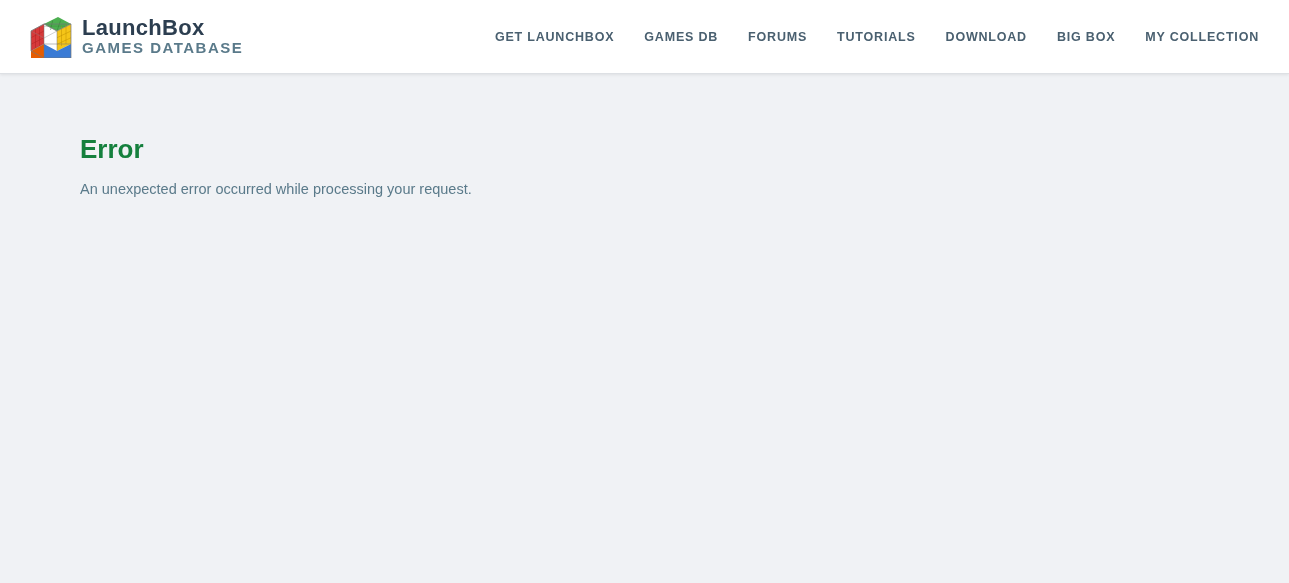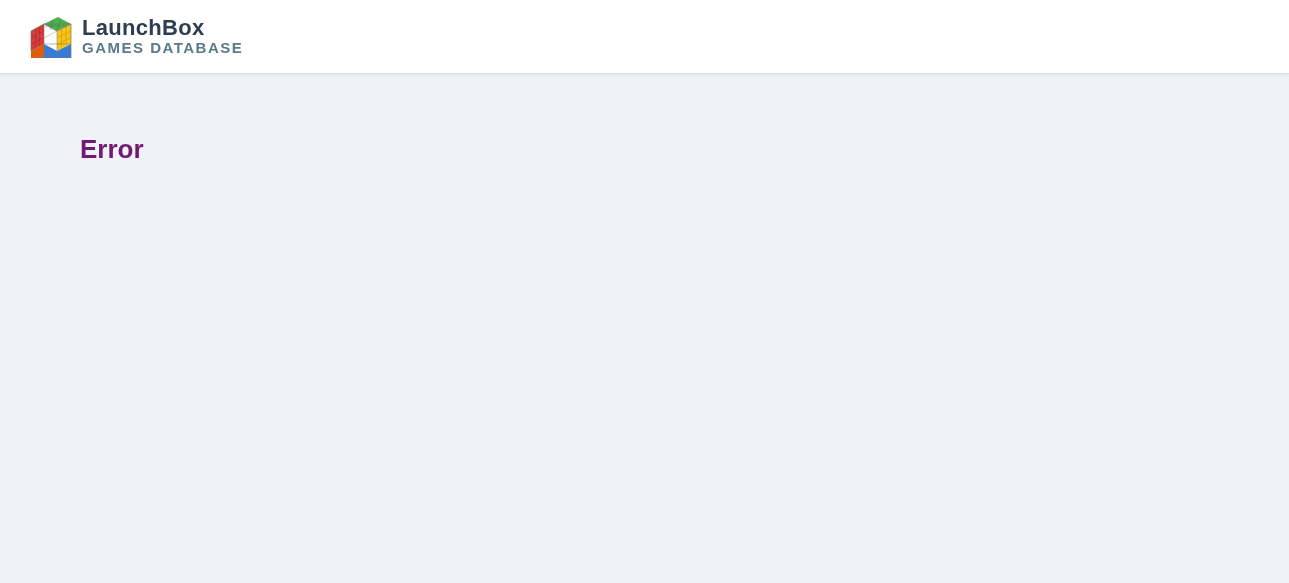--- a/index.html
+++ b/index.html
@@ -76,21 +76,21 @@
     }
 
     
     .main-content {
       padding: 60px 80px;
     }
 
     .error-title {
       font-size: 26px;
       font-weight: 700;
-      color: #701a75;
+      color: #15803d;
       margin-bottom: 14px;
     }
 
     .error-message {
       font-size: 14.5px;
       color: #5a7a8a;
       line-height: 1.5;
     }
   </style>
 </head>
@@ -131,17 +131,27 @@
       <line x1="14" y1="8" x2="14" y2="42" stroke="#777" stroke-width="0.5"></line>
       <line x1="27" y1="15" x2="27" y2="35" stroke="#777" stroke-width="0.5"></line>
     </svg>
 
     <div class="logo-text">
       <span class="logo-title">LaunchBox</span>
       <span class="logo-subtitle">GAMES DATABASE</span>
     </div>
   </a>
 
+  <nav class="nav">
+    <a class="nav-item" href="#">GET LAUNCHBOX</a>
+    <a class="nav-item" href="#">GAMES DB</a>
+    <a class="nav-item" href="#">FORUMS</a>
+    <a class="nav-item" href="#">TUTORIALS</a>
+    <a class="nav-item" href="#">DOWNLOAD</a>
+    <a class="nav-item" href="#">BIG BOX</a>
+    <a class="nav-item" href="#">MY COLLECTION</a>
+  </nav>
 </header>
 
 <main class="main-content">
   <h1 class="error-title">Error</h1>
+  <p class="error-message">An unexpected error occurred while processing your request.</p>
 </main>
 
 </body></html>

